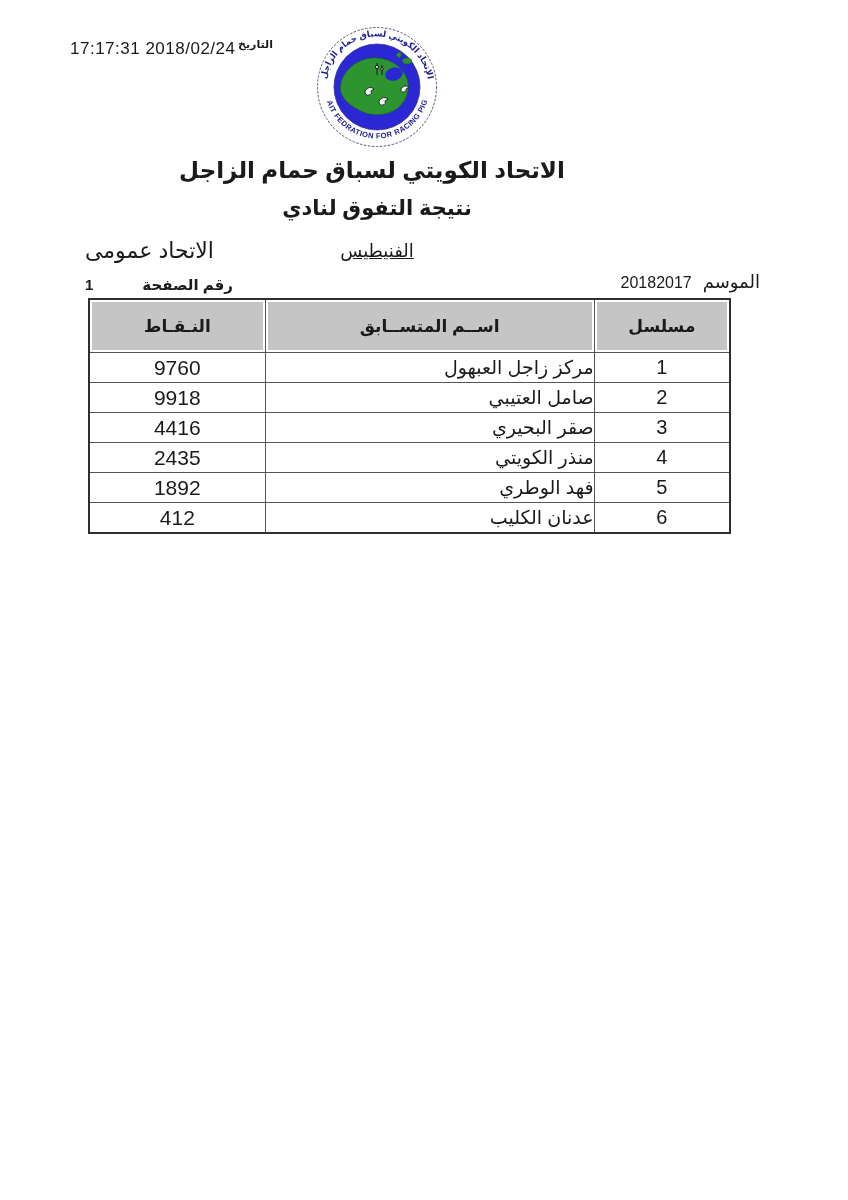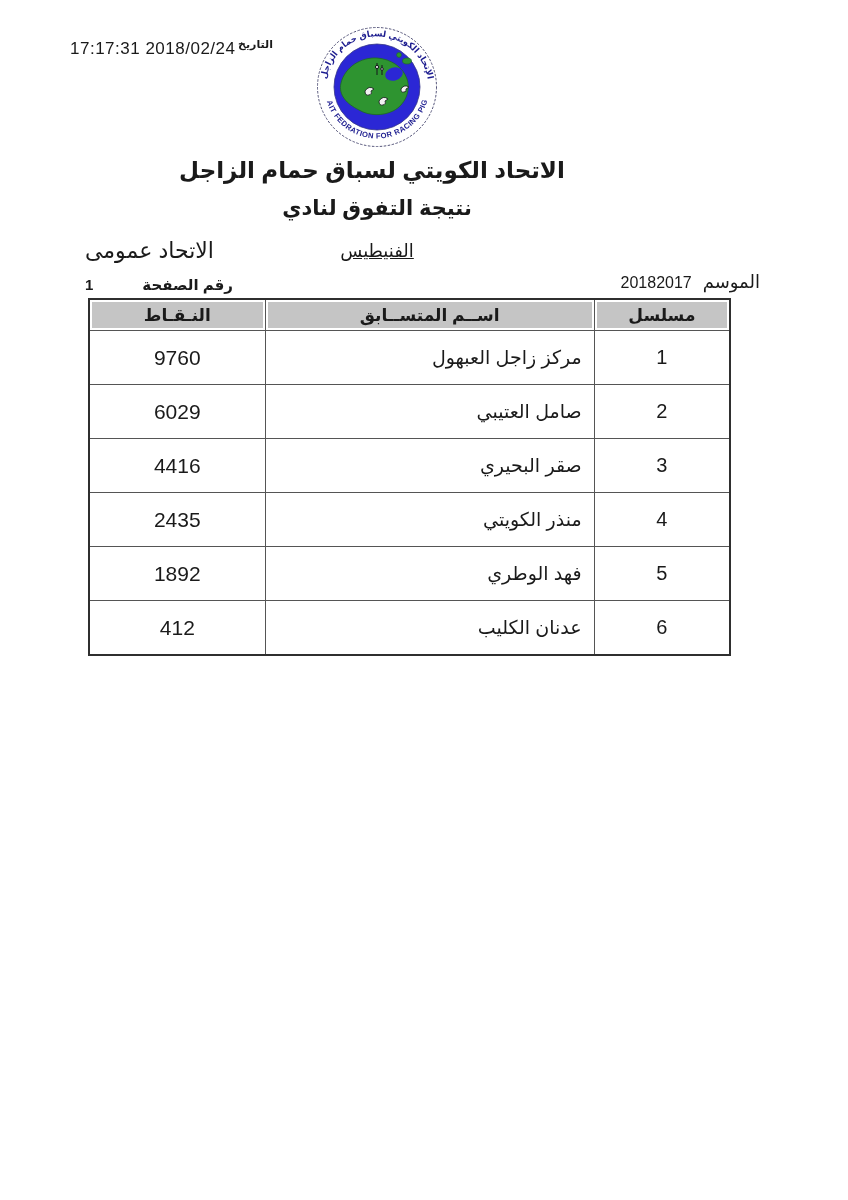--- a/index.html
+++ b/index.html
@@ -22,23 +22,23 @@
   .season{left:605px;top:271px;width:155px;direction:rtl;text-align:right;font-size:18px;}
   .season .lbl{font-weight:normal;}
   .season .val{font-size:16px;margin-right:6px;}
   .pageno{left:85px;top:276px;width:148px;display:flex;justify-content:space-between;align-items:baseline;font-weight:bold;font-size:15px;}
   
   .tbl-wrap{left:88px;top:298px;width:643px;}
   table.results{border-collapse:collapse;width:643px;direction:rtl;table-layout:fixed;border:2px solid #2f2f2f;}
   table.results th,table.results td{border:1px solid #555;overflow:hidden;}
   table.results th{
     background:#c5c5c5;box-shadow:inset 0 0 0 2px #ffffff;
-    font-weight:bold;font-size:17px;height:28px;padding:1px 0;text-align:center;
+    font-weight:bold;font-size:17px;height:28px;padding:12px 0;text-align:center;
   }
-  table.results td{height:29px;padding:12px;}
+  table.results td{height:29px;padding:0;}
   td.serial{text-align:center;font-size:20px;}
   td.name{text-align:right;padding-right:14px;font-size:19px;margin-left:8px;}
   td.points{text-align:center;font-size:21px;font-family:"Liberation Sans","DejaVu Sans",sans-serif;}
   .c-serial{width:135px;}
   .c-name{width:327px;}
   .c-points{width:175px;}
 </style>
 </head>
 <body>
 
@@ -106,21 +106,21 @@
     </thead>
     <tbody>
       <tr>
         <td class="serial">1</td>
         <td class="name">مركز زاجل العبهول</td>
         <td class="points">9760</td>
       </tr>
       <tr>
         <td class="serial">2</td>
         <td class="name">صامل العتيبي</td>
-        <td class="points">6029</td>
+        <td class="points">9918</td>
       </tr>
       <tr>
         <td class="serial">3</td>
         <td class="name">صقر البحيري</td>
         <td class="points">4416</td>
       </tr>
       <tr>
         <td class="serial">4</td>
         <td class="name">منذر الكويتي</td>
         <td class="points">2435</td>

